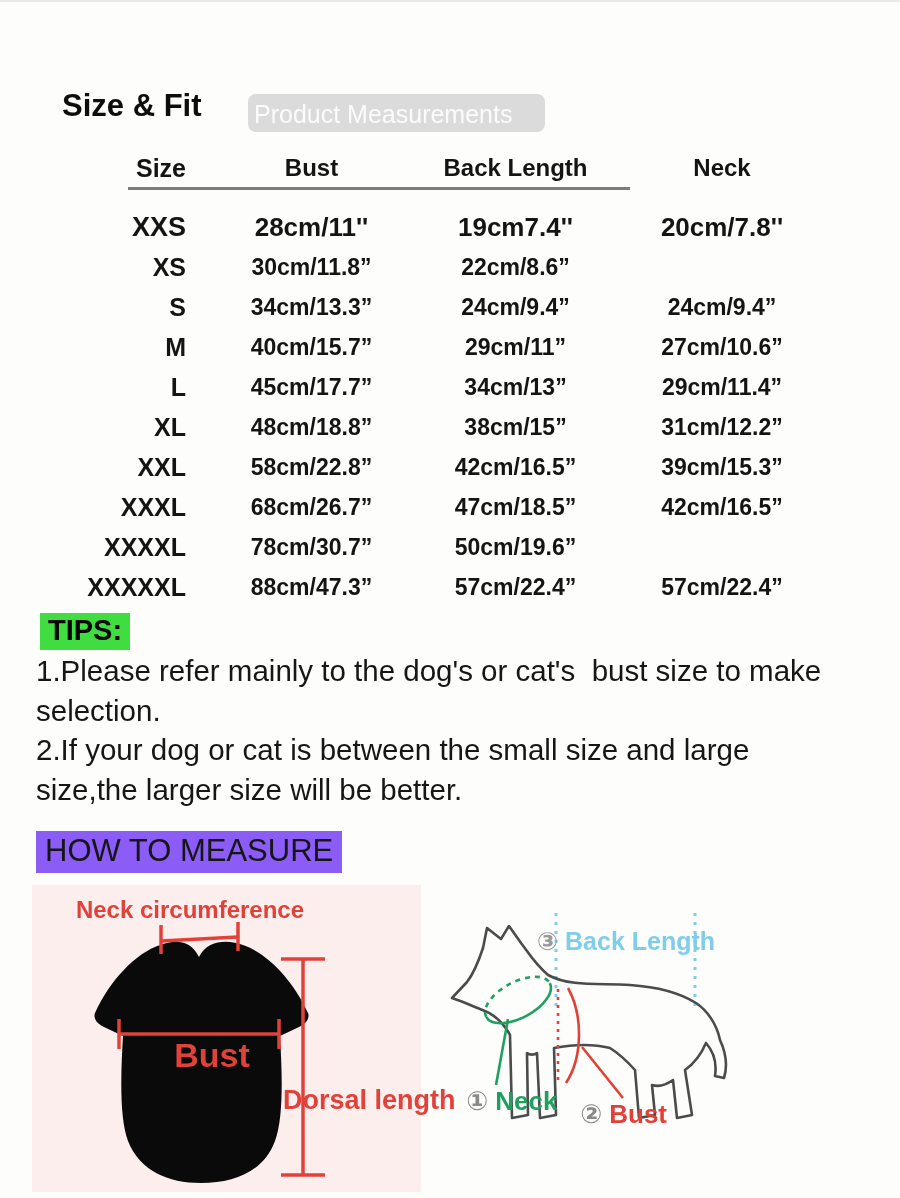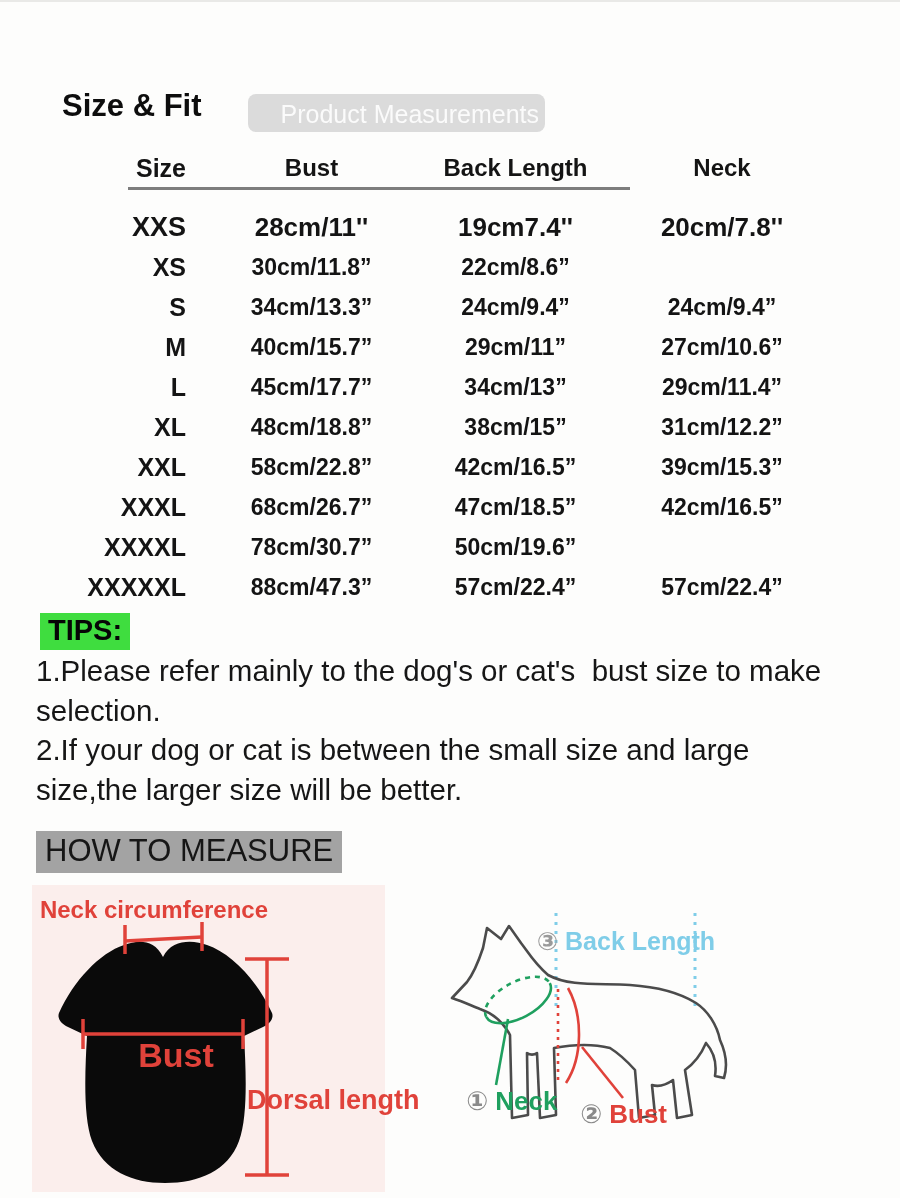--- a/index.html
+++ b/index.html
@@ -7,45 +7,45 @@
     width:900px;height:1198px;position:relative;overflow:hidden;
     background:#fdfdfc;color:#141414;
     font-family:"Liberation Sans","DejaVu Sans",sans-serif;
     border-top:2px solid #e9e9e7;box-sizing:border-box;
   }
   
   .title{position:absolute;left:62px;top:86px;font-size:31px;font-weight:bold;color:#0d0d0d;}
   .badge{
     position:absolute;left:248px;top:92px;width:297px;height:38px;
     background:#dbdbdb;border-radius:8px;color:#fbfbfb;
-    font-size:25px;line-height:38px;text-align:right;border:none;
+    font-size:25px;line-height:38px;text-align:left;border:none;
   }
   
   .table-wrap{position:absolute;left:60px;top:146px;}
   .trow{display:grid;grid-template-columns:130px 155px 165px 160px;height:40px;align-items:center;gap:44px;}
   .trow .c{font-weight:bold;text-align:center;font-size:23px;white-space:nowrap;}
   .trow .c.size{text-align:right;padding-right:4px;font-size:25px;}
   .thead .c{font-size:24px;}
   .rows{position:absolute;left:60px;top:205px;}
   .trow.big .c{font-size:26px;}
   .trow.big .c.size{font-size:27px;}
   .head-rule{position:absolute;left:128px;top:185px;width:502px;height:3px;background:#7d7d7d;}
   
   .tips-label{
     position:absolute;left:40px;top:611px;background:#3fdd3f;color:#060606;
     font-size:29px;font-weight:bold;padding:1px 8px 3px 8px;
   }
   .tips-text{position:absolute;left:36px;top:649px;width:822px;}
   .tips-text p{margin:0;font-size:29.5px;line-height:39.5px;color:#161616;white-space:pre-wrap;}
   
   .htm-heading{
-    position:absolute;left:36px;top:829px;background:#a3a3a3;color:#161616;
+    position:absolute;left:36px;top:829px;background:#8b5cf6;color:#161616;
     font-size:31px;padding:2px 9px 4px 9px;
   }
-  .shirt-panel{position:absolute;left:32px;top:883px;width:353px;height:307px;background:#fbeeec;}
+  .shirt-panel{position:absolute;left:32px;top:883px;width:353px;height:307px;background:#fbeeec;padding-left:36px;}
   .shirt-panel svg,.dog-panel svg{overflow:visible;display:block;}
   .dog-panel{position:absolute;left:430px;top:883px;width:470px;height:307px;background:transparent;}
 </style>
 </head>
 <body>
 
 <div class="title">Size &amp; Fit</div>
 <button class="badge">Product Measurements</button>
 
 <div class="table-wrap">

